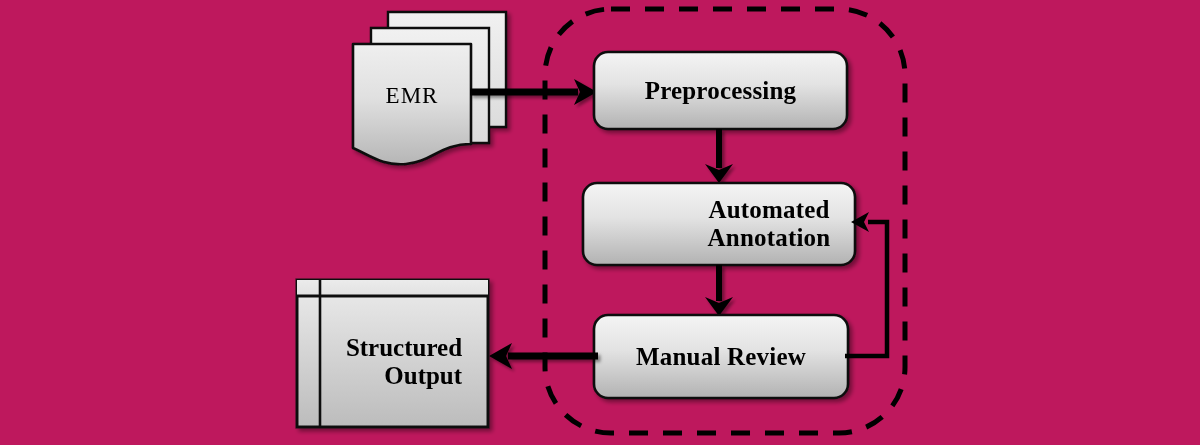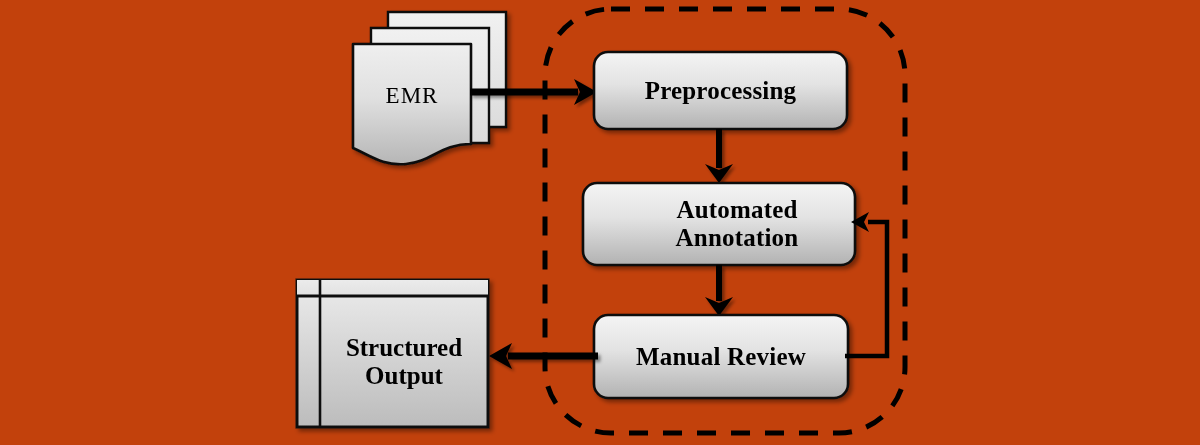--- a/index.html
+++ b/index.html
@@ -7,21 +7,21 @@
     padding: 0;
     background: #ffffff;
   }
   body {
     font-family: "Liberation Serif", serif;
   }
   #canvas {
     position: relative;
     width: 1200px;
     height: 445px;
-    background: #c2410c;
+    background: #be185d;
     overflow: hidden;
   }
   #svg-layer {
     position: absolute;
     left: 0;
     top: 0;
     width: 1200px;
     height: 445px;
   }
   .box-label {
@@ -32,21 +32,21 @@
     text-align: center;
     font-family: "Liberation Serif", serif;
     font-weight: bold;
     color: #000000;
     pointer-events: none;
     line-height: 1.12;
     white-space: pre-line;
   }
   .proc-label { font-size: 25px; letter-spacing: 0.2px; font-family: Liberation Serif, serif; }
   .emr-label  { font-size: 23px; font-weight: normal; letter-spacing: 1px; }
-  .out-label  { font-size: 25px; }
+  .out-label  { font-size: 25px; text-align: right; }
 </style>
 </head>
 <body>
 
 <div id="canvas">
 
   <svg id="svg-layer" viewBox="0 0 1200 445">
     <defs>
       <linearGradient id="boxGrad" x1="0" y1="0" x2="0" y2="1">
         <stop offset="0%" stop-color="#f4f4f4"></stop>
@@ -138,21 +138,21 @@
       <rect x="297" y="280" width="191" height="16" fill="url(#tableHeadGrad)" stroke="none"></rect>
       <line x1="297" y1="296" x2="488" y2="296" stroke="#111111" stroke-width="3"></line>
       <line x1="320" y1="280" x2="320" y2="427" stroke="#111111" stroke-width="2.6"></line>
     </g>
   </svg>
 
   <div class="box-label emr-label" style="left:353px; top:44px; width:118px; height:104px;">EMR</div>
 
   <div class="box-label proc-label" style="left:594px; top:52px; width:253px; height:77px;">Preprocessing</div>
 
-  <div class="box-label proc-label" style="left:583px; top:183px; width:308px; height:82px;">Automated
+  <div class="box-label proc-label" style="left:583px; top:183px; width:308px; height:82px;padding-left:32px;">Automated
 Annotation</div>
 
   <div class="box-label proc-label" style="left:594px; top:315px; width:254px; height:83px;">Manual Review</div>
 
   <div class="box-label out-label" style="left:320px; top:296px; width:168px; height:131px;">Structured
 Output</div>
 
 </div>
 
 </body></html>

